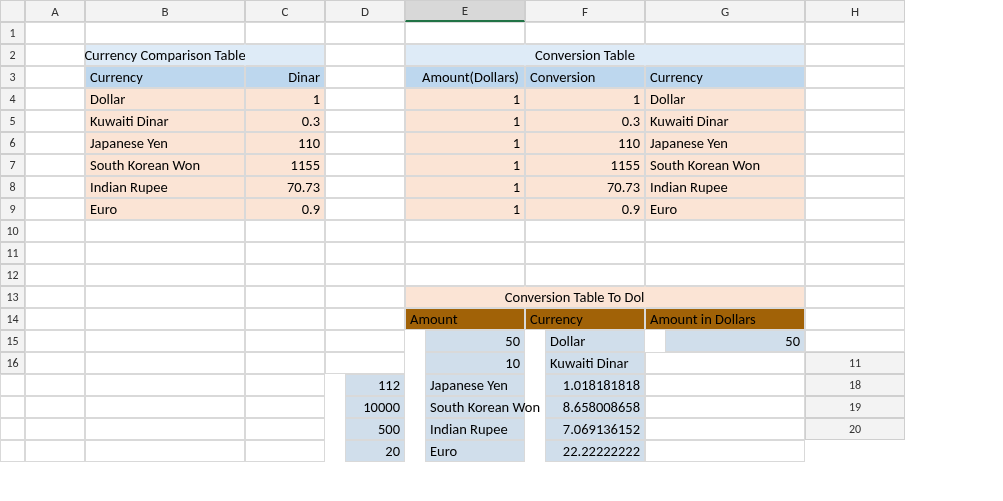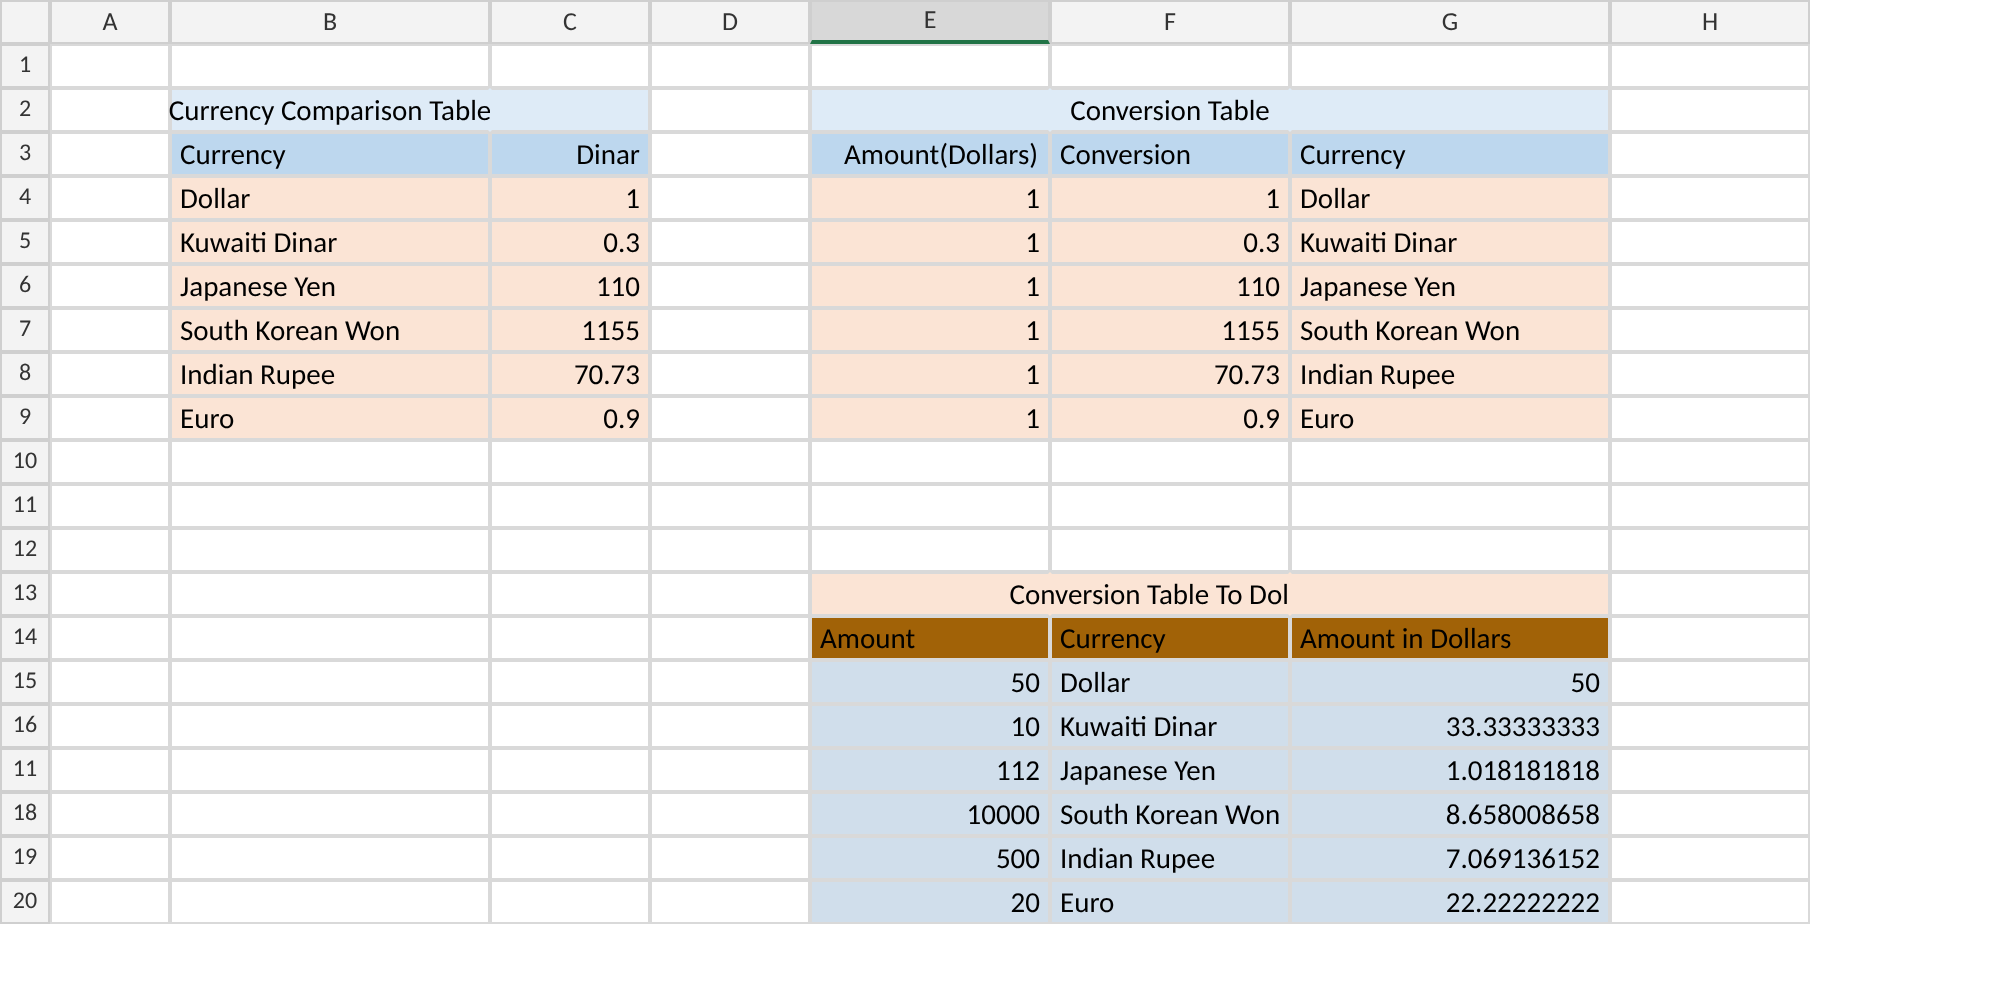--- a/index.html
+++ b/index.html
@@ -37,21 +37,21 @@
   .colhdr { }
   .colhdr.sel {
     background: #d8d8d8;
     border-bottom: 2px solid #217346;
   }
   .rowhdr { font-size: 12px; }
   .title-blue   { background: #DEEBF7; }
   .hdr-blue     { background: #BDD7EE; }
   .data-peach   { background: #FBE4D5; }
   .title-peach  { background: #a16207; }
-  .data-blue    { background: #D0DEEB; }
+  .data-blue    { background: #D0DEEB; margin-left: 20px; }
   .noborder-right { border-right-color: transparent; }
   .noborder-left  { border-left-color: transparent; text-align: right; }
   .overflow-text {
     position: absolute;
     left: 16px;
     right: auto;
     white-space: nowrap;
   }
 </style>
 </head>
@@ -204,21 +204,20 @@
     <div class="cell data-blue">Dollar</div>
     <div class="cell data-blue right">50</div>
     <div class="cell"></div>
     <div class="cell rowhdr">16</div>
     <div class="cell"></div>
     <div class="cell"></div>
     <div class="cell"></div>
     <div class="cell"></div>
     <div class="cell data-blue right">10</div>
     <div class="cell data-blue">Kuwaiti Dinar</div>
-    <div class="cell data-blue right">33.33333333</div>
     <div class="cell"></div>
     <div class="cell rowhdr">11</div>
     <div class="cell"></div>
     <div class="cell"></div>
     <div class="cell"></div>
     <div class="cell"></div>
     <div class="cell data-blue right">112</div>
     <div class="cell data-blue">Japanese Yen</div>
     <div class="cell data-blue right">1.018181818</div>
     <div class="cell"></div>

